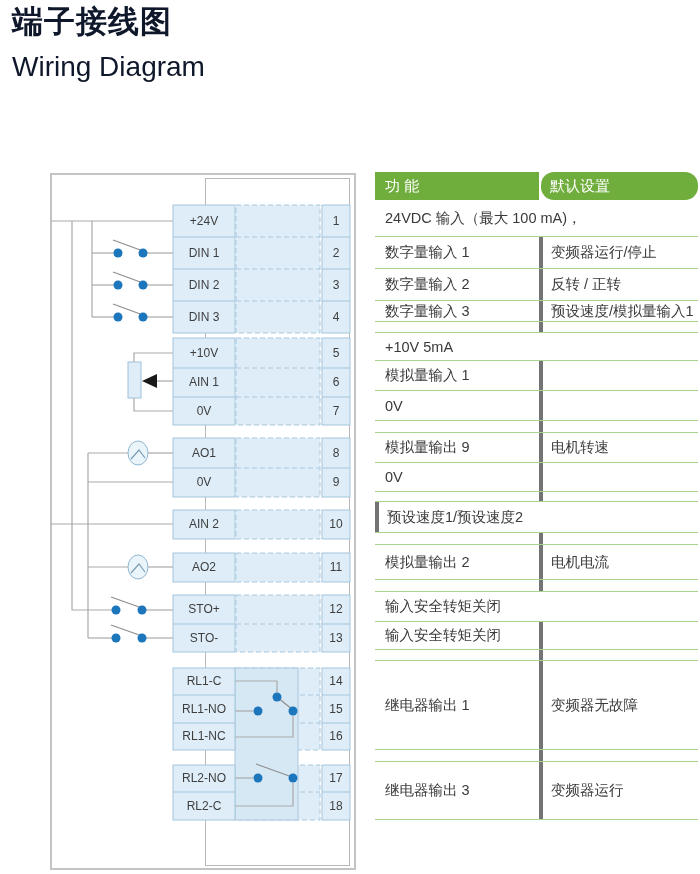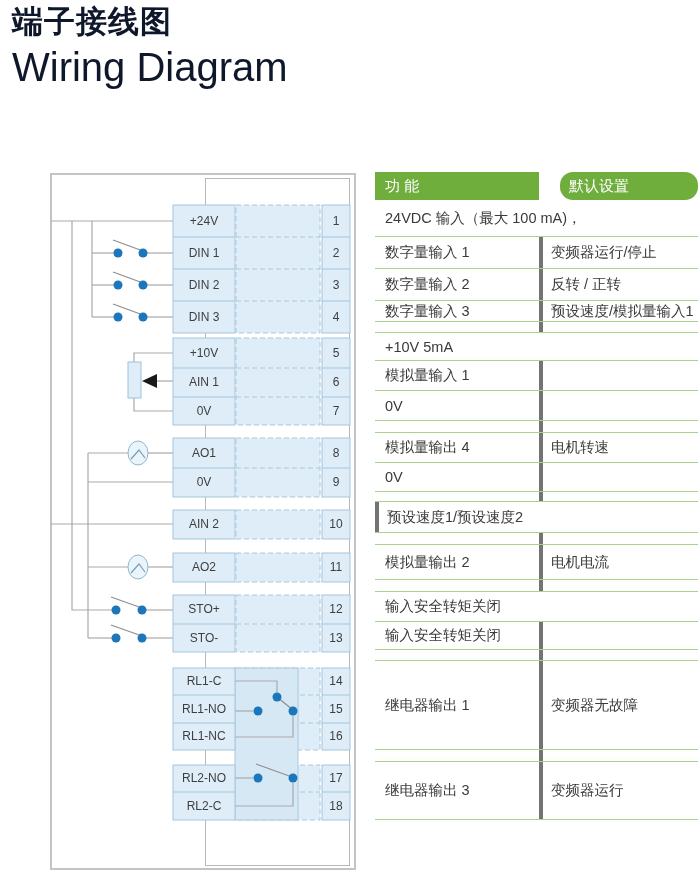--- a/index.html
+++ b/index.html
@@ -1,24 +1,24 @@
 <!DOCTYPE html>
 <html><head>
 <meta charset="utf-8">
 <style>
   html,body{margin:0;padding:0;background:#ffffff;}
   body{width:700px;height:874px;position:relative;overflow:hidden;
        font-family:"Liberation Sans",sans-serif;}
   
   .title-wrap{position:absolute;left:4px;top:0px;color:#0f172a;margin-left:8px;}
   .title-zh{font-size:31px;font-weight:700;line-height:44px;letter-spacing:1px;}
-  .title-en{font-size:40px;font-weight:400;line-height:46px;}
+  .title-en{font-size:28px;font-weight:400;line-height:46px;}
   
   .tbl{position:absolute;left:375px;top:172px;width:323px;color:#3a3a3a;}
-  .thead{display:flex;height:28px;gap:19px;}
+  .thead{display:flex;height:28px;}
   .th{background:#6FAD3C;color:#ffffff;display:flex;align-items:center;
       font-size:15px;box-sizing:border-box;}
   .th1{width:164px;margin-right:2px;padding-left:10px;}
   .th2{flex:1;padding-left:9px;border-radius:13px;}
   .trow{display:flex;box-sizing:border-box;border-bottom:1px solid #A9D28C;
         font-size:14.5px;white-space:nowrap;}
   .tc1{width:164px;display:flex;align-items:center;padding-left:10px;box-sizing:border-box;}
   .tc2{flex:1;border-left:4px solid #737373;display:flex;align-items:center;
        padding-left:8px;box-sizing:border-box;overflow:hidden;}
   .tspan{width:100%;display:flex;align-items:center;padding-left:10px;box-sizing:border-box;}
@@ -269,21 +269,21 @@
   </div>
   <div class="trow" style="height:30px">
     <div class="tc1">0V</div>
     <div class="tc2"></div>
   </div>
   <div class="trow" style="height:12px">
     <div class="tc1"></div>
       <div class="tc2"></div>
   </div>
   <div class="trow" style="height:30px">
-    <div class="tc1">模拟量输出 4</div>
+    <div class="tc1">模拟量输出 9</div>
     <div class="tc2">电机转速</div>
   </div>
   <div class="trow" style="height:29px">
     <div class="tc1">0V</div>
     <div class="tc2"></div>
   </div>
   <div class="trow" style="height:10px">
     <div class="tc1"></div>
       <div class="tc2"></div>
   </div>

